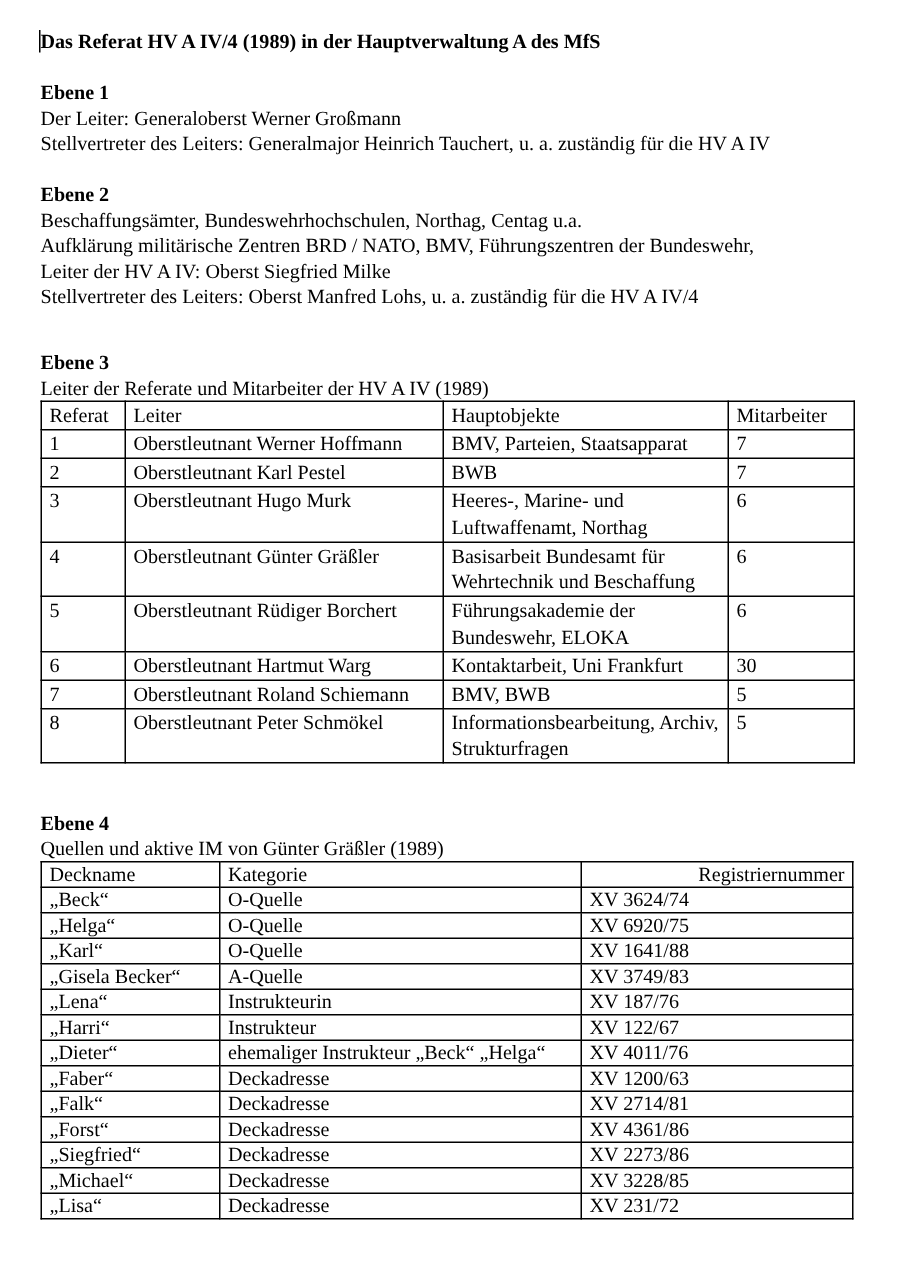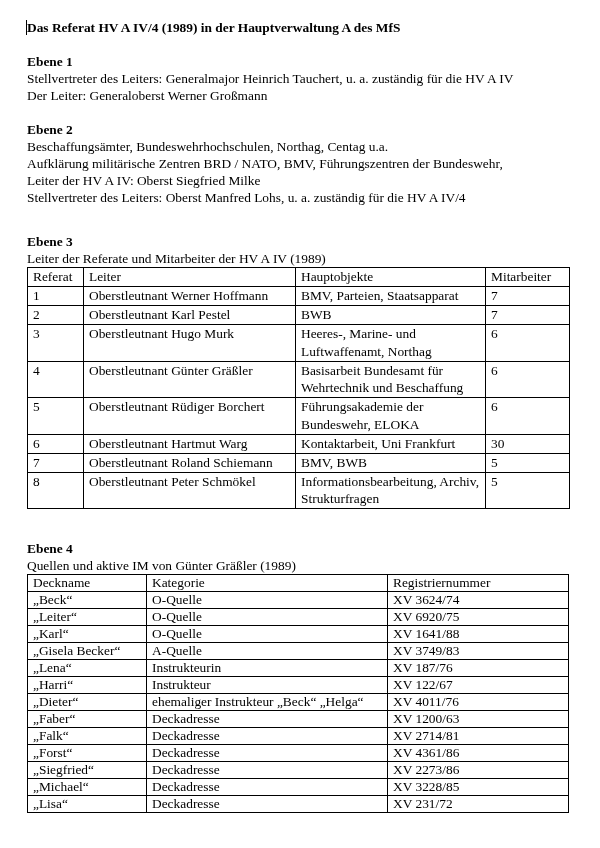--- a/index.html
+++ b/index.html
@@ -12,38 +12,38 @@
   .title { font-weight: bold; font-size: 13.4px; position: relative; margin: 0; }
   .cursor { position: absolute; left: -1px; top: 1px; width: 1px; height: 15px; background: #000; }
   .blank { height: 17px; }
   .heading { font-weight: bold; margin: 0; }
   .line { margin: 0; white-space: nowrap; }
   table { border-collapse: collapse; width: 542px; table-layout: fixed; }
   td, th { border: 1.3px solid #000; padding: 0 5px; vertical-align: top; text-align: left; font-weight: normal; }
   #t1 td, #t1 th { line-height: 17.5px; padding-top: 0; padding-bottom: 0.5px; }
   #t2 td, #t2 th { line-height: 15.5px; padding-top: 0; padding-bottom: 0.5px; }
   .t1-c1 { width: 45px; } .t1-c2 { width: 201px; margin-left: 12px; } .t1-c3 { width: 179px; } .t1-c4 { width: 73px; }
-  .t2-c1 { width: 108px; } .t2-c2 { width: 230px; } .t2-c3 { width: 170px; }
+  .t2-c1 { width: 108px; } .t2-c2 { width: 230px; } .t2-c3 { width: 170px; text-align: right; }
   .sec3 { position: absolute; left: 27px; top: 233px; }
   .sec4 { position: absolute; left: 27px; top: 540px; }
 </style>
 </head>
 <body>
 
 <div class="page">
   <p class="title">
     <span class="cursor"></span>
     <span>Das Referat HV A IV/4 (1989) in der Hauptverwaltung A des MfS</span>
   </p>
   <div class="blank"></div>
 
   <section>
     <p class="heading">Ebene 1</p>
+    <p class="line">Der Leiter: Generaloberst Werner Großmann</p>
     <p class="line">Stellvertreter des Leiters: Generalmajor Heinrich Tauchert, u. a. zuständig für die HV A IV</p>
-    <p class="line">Der Leiter: Generaloberst Werner Großmann</p>
   </section>
   <div class="blank"></div>
 
   <section>
     <p class="heading">Ebene 2</p>
     <p class="line">Beschaffungsämter, Bundeswehrhochschulen, Northag, Centag u.a.</p>
     <p class="line">Aufklärung militärische Zentren BRD / NATO, BMV, Führungszentren der Bundeswehr,</p>
     <p class="line">Leiter der HV A IV: Oberst Siegfried Milke</p>
     <p class="line">Stellvertreter des Leiters: Oberst Manfred Lohs, u. a. zuständig für die HV A IV/4</p>
   </section>
@@ -125,21 +125,21 @@
         <th class="t2-c3">Registriernummer</th>
       </tr>
     </thead>
     <tbody id="t2-body">
         <tr>
           <td>„Beck“</td>
           <td>O-Quelle</td>
           <td>XV 3624/74</td>
         </tr>
         <tr>
-          <td>„Leiter“</td>
+          <td>„Helga“</td>
           <td>O-Quelle</td>
           <td>XV 6920/75</td>
         </tr>
         <tr>
           <td>„Karl“</td>
           <td>O-Quelle</td>
           <td>XV 1641/88</td>
         </tr>
         <tr>
           <td>„Gisela Becker“</td>

